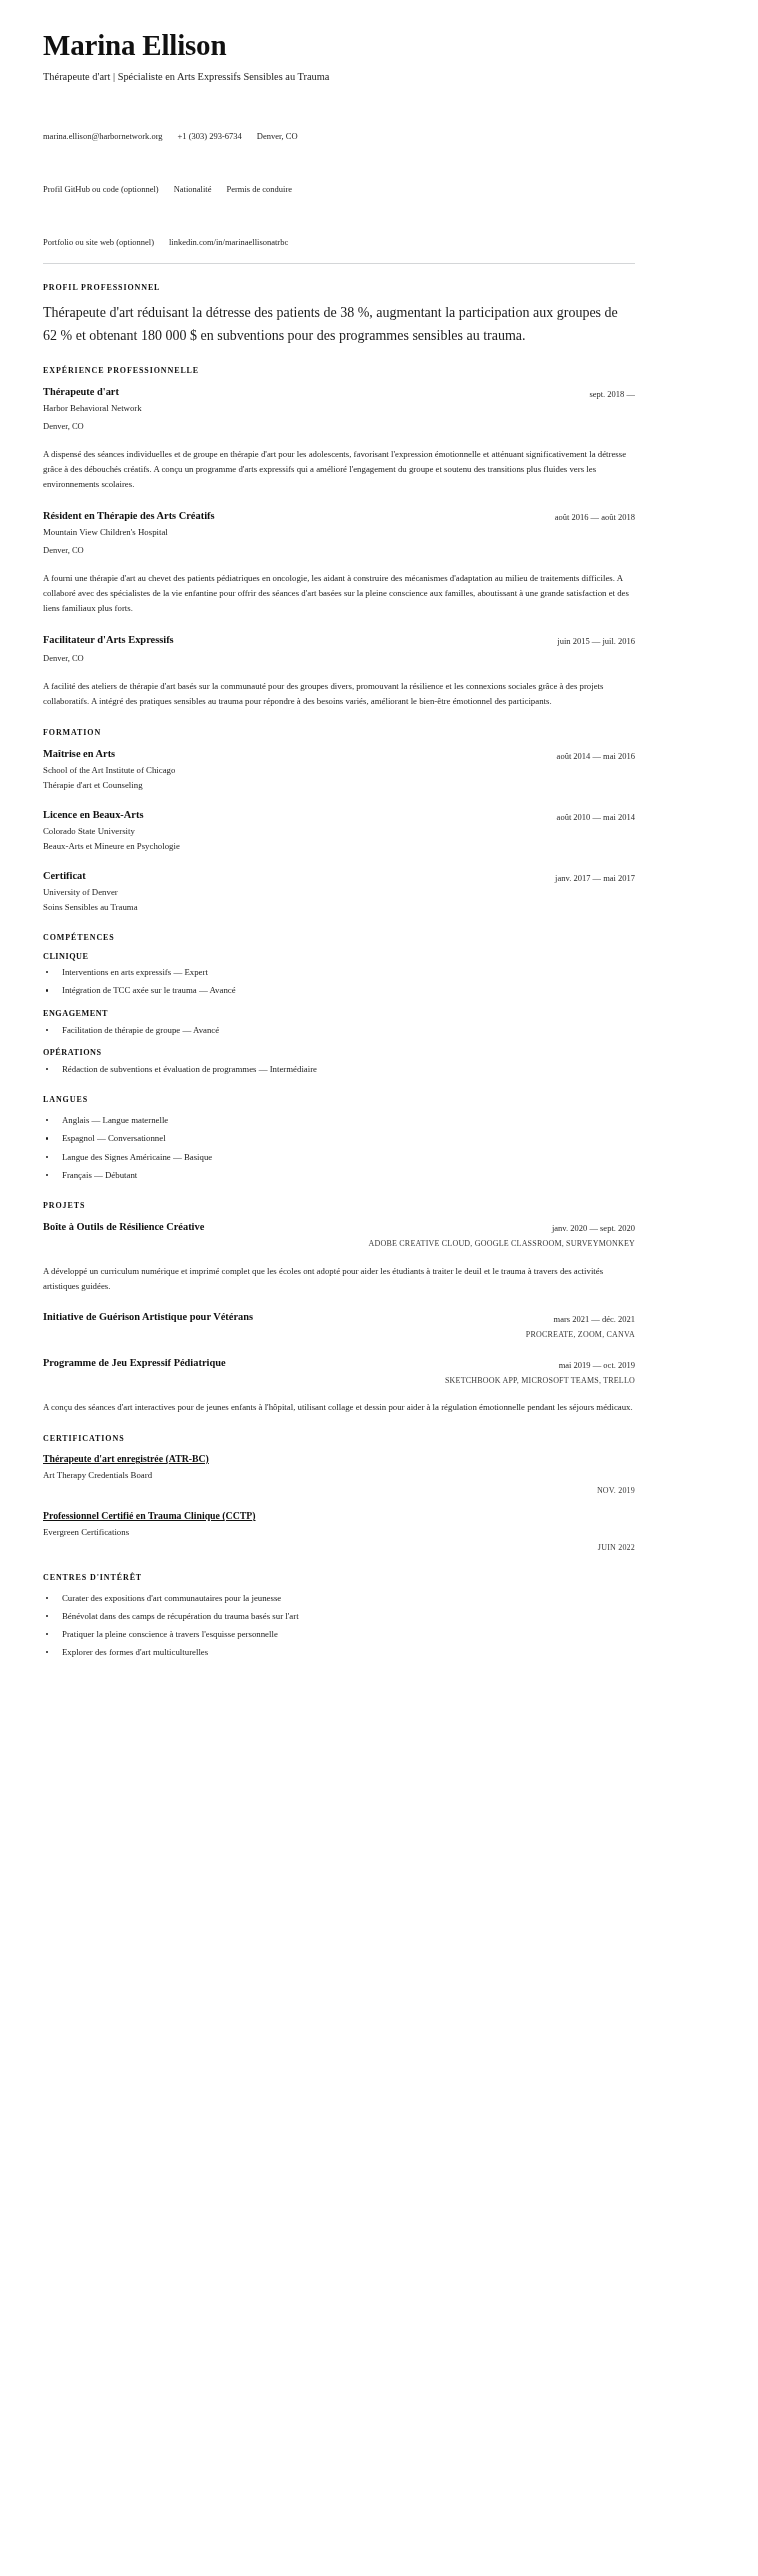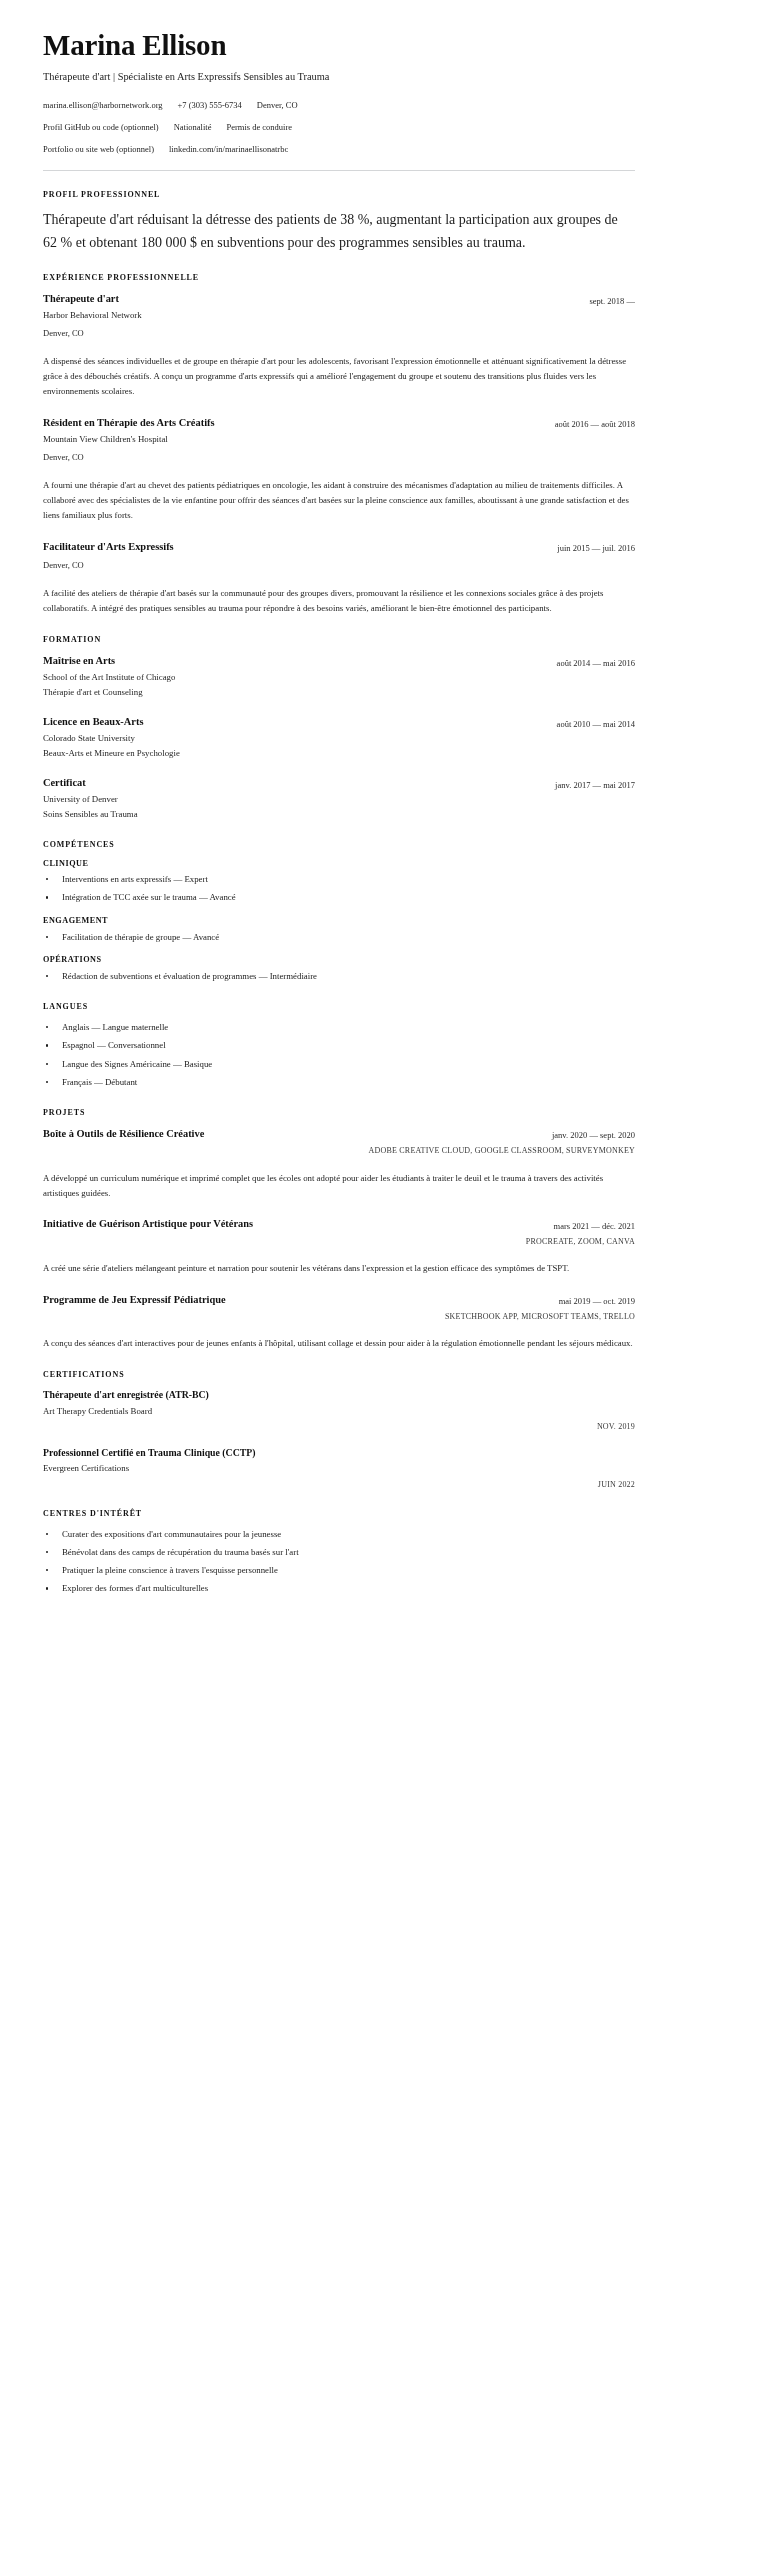--- a/index.html
+++ b/index.html
@@ -40,20 +40,21 @@
     font-size: 8.5px;
     line-height: 1.5;
     margin: 0 0 9.5px 0;
     color: #242424;
     display: flex;
     flex-wrap: wrap;
   }
   .contact-row .ci {
     margin-right: 15px;
     white-space: nowrap;
+    margin-top: 31px;
   }
   .contact-row .ci:last-child { margin-right: 0; }
 
   .rule {
     border: 0;
     border-top: 0.6px solid #d4d6d8;
     margin: 14px 0 0 0;
     height: 0;
   }
 
@@ -171,20 +172,21 @@
   }
 
   
   .cert { margin-bottom: 14px; }
   .cert:last-child { margin-bottom: 0; }
   .cert-name {
     font-size: 9.8px;
     font-weight: bold;
     color: #111111;
     line-height: 1.3;
+    text-decoration: underline;
   }
   .cert-issuer {
     font-size: 8.8px;
     color: #1f1f1f;
     margin-top: 3.2px;
     line-height: 1.4;
   }
   .cert-date {
     font-size: 8px;
     letter-spacing: 0.2px;
@@ -199,21 +201,21 @@
 <body>
 
 <div class="page">
 
   <header>
     <h1 class="name">Marina Ellison</h1>
     <div class="headline">Thérapeute d'art | Spécialiste en Arts Expressifs Sensibles au Trauma</div>
 
     <div class="contact-row">
       <span class="ci">marina.ellison@harbornetwork.org</span>
-      <span class="ci">+7 (303) 555-6734</span>
+      <span class="ci">+1 (303) 293-6734</span>
       <span class="ci">Denver, CO</span>
     </div>
 
     <div class="contact-row">
       <span class="ci">Profil GitHub ou code (optionnel)</span>
       <span class="ci">Nationalité</span>
       <span class="ci">Permis de conduire</span>
     </div>
 
     <div class="contact-row">
@@ -340,21 +342,20 @@
       <div class="entry-stack">ADOBE CREATIVE CLOUD, GOOGLE CLASSROOM, SURVEYMONKEY</div>
       <p class="entry-desc">A développé un curriculum numérique et imprimé complet que les écoles ont adopté pour aider les étudiants à traiter le deuil et le trauma à travers des activités artistiques guidées.</p>
     </div>
 
     <div class="entry">
       <div class="entry-head">
         <span class="entry-title">Initiative de Guérison Artistique pour Vétérans</span>
         <span class="entry-date">mars 2021 — déc. 2021</span>
       </div>
       <div class="entry-stack">PROCREATE, ZOOM, CANVA</div>
-      <p class="entry-desc">A créé une série d'ateliers mélangeant peinture et narration pour soutenir les vétérans dans l'expression et la gestion efficace des symptômes de TSPT.</p>
     </div>
 
     <div class="entry">
       <div class="entry-head">
         <span class="entry-title">Programme de Jeu Expressif Pédiatrique</span>
         <span class="entry-date">mai 2019 — oct. 2019</span>
       </div>
       <div class="entry-stack">SKETCHBOOK APP, MICROSOFT TEAMS, TRELLO</div>
       <p class="entry-desc">A conçu des séances d'art interactives pour de jeunes enfants à l'hôpital, utilisant collage et dessin pour aider à la régulation émotionnelle pendant les séjours médicaux.</p>
     </div>

